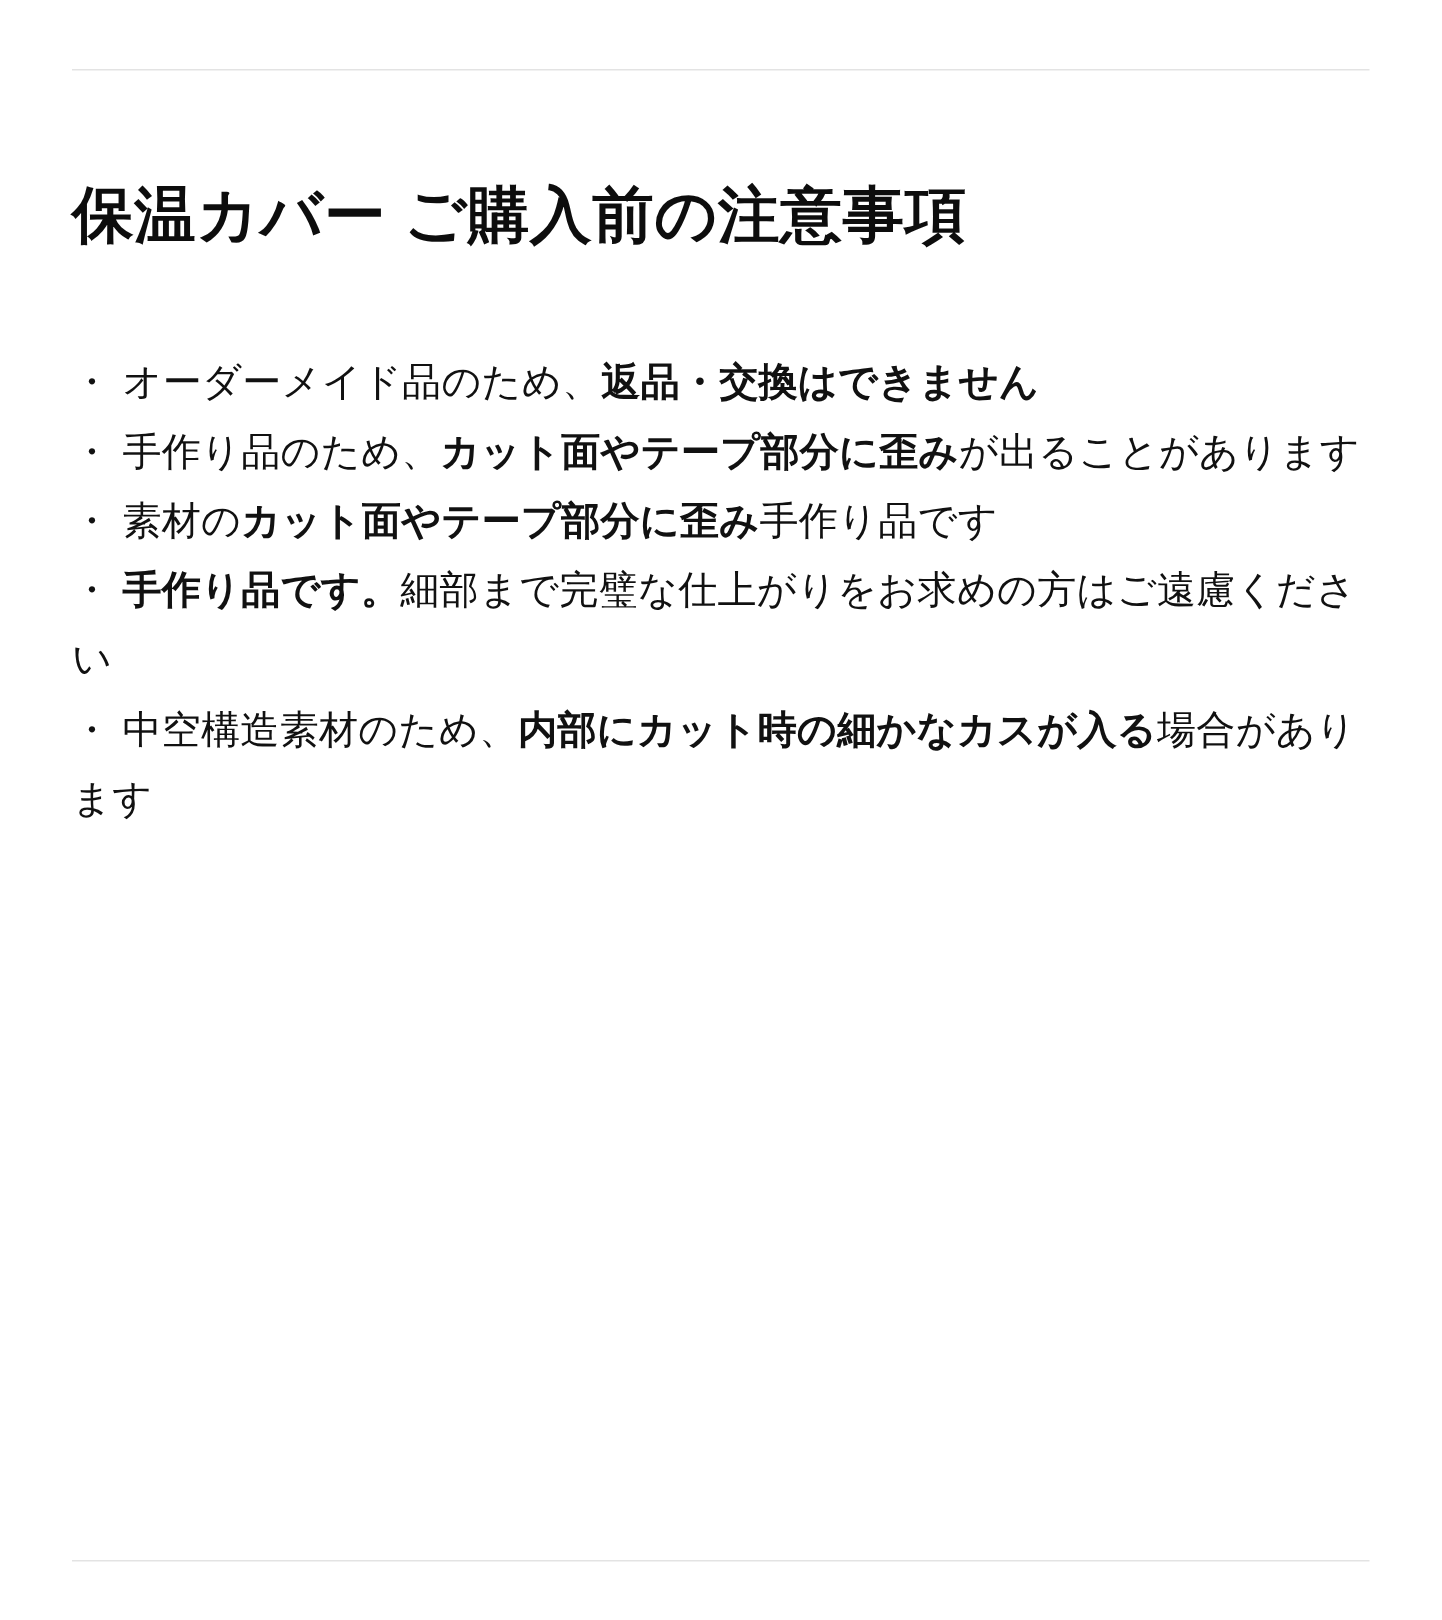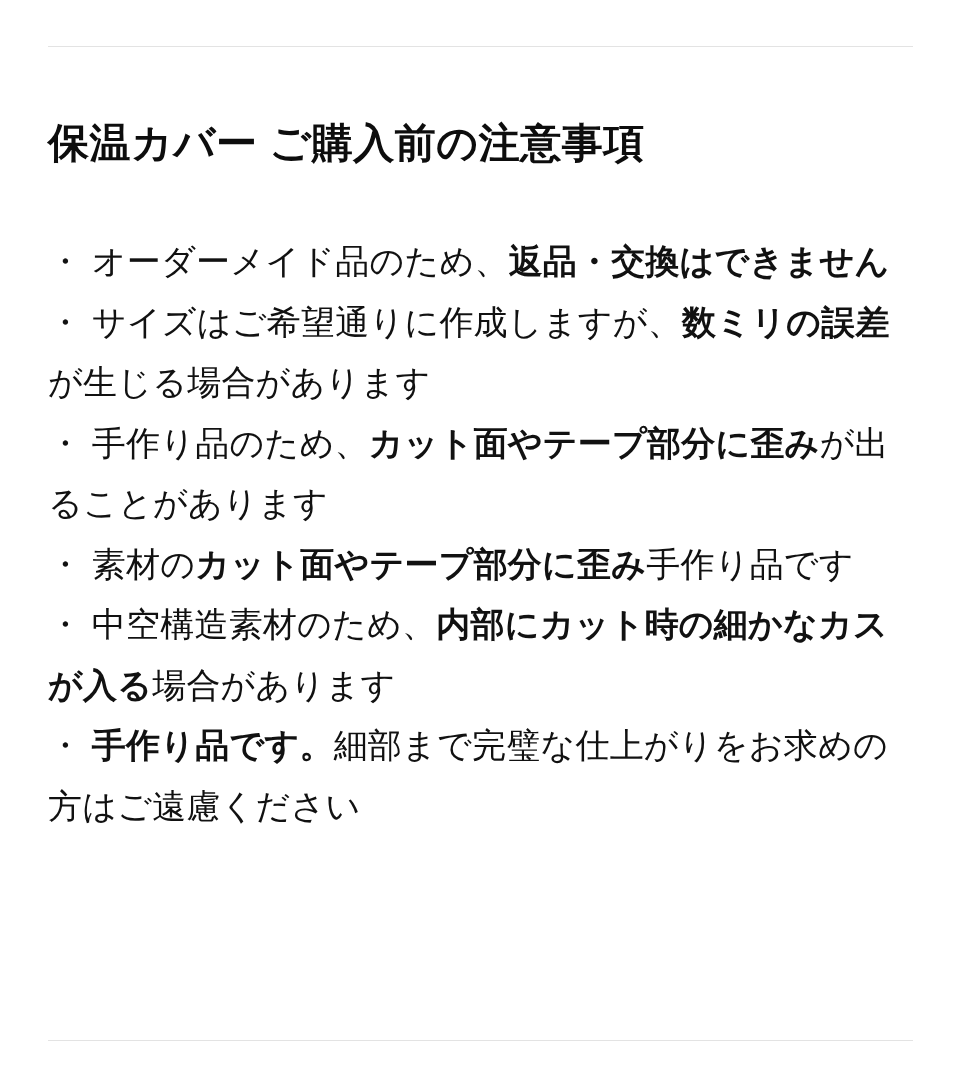--- a/index.html
+++ b/index.html
@@ -48,21 +48,21 @@
     color: #0d0d0d;
   }
 
   .notice-list {
     margin: 0;
     padding: 0;
     list-style: none;
     margin-top: 62px;
   }
   .notice-list li {
-    font-size: 34px;
+    font-size: 26px;
     line-height: 1.78;
     font-weight: 400;
     color: #111111;
     letter-spacing: 0.2px;
     text-indent: 0;
   }
   .notice-list li b {
     font-weight: 700;
   }
 </style>
@@ -70,23 +70,22 @@
 <body>
 
 <div class="page">
 
   <div class="rule rule-top"></div>
 
   <div class="content">
     <h1 class="title">保温カバー ご購入前の注意事項</h1>
     <ul class="notice-list">
         <li><span>・ オーダーメイド品のため、</span><b>返品・交換はできません</b></li>
-        <li><span>・ サイズはご希望通りに作成しますが、</span><b>数ミリの誤差</b><span>が生じる場合があります</span></li>
         <li><span>・ 手作り品のため、</span><b>カット面やテープ部分に歪み</b><span>が出ることがあります</span></li>
         <li><span>・ 素材の</span><b>カット面やテープ部分に歪み</b><span>手作り品です</span></li>
+        <li><span>・ </span><b>手作り品です。</b><span>細部まで完璧な仕上がりをお求めの方はご遠慮ください</span></li>
         <li><span>・ 中空構造素材のため、</span><b>内部にカット時の細かなカスが入る</b><span>場合があります</span></li>
-        <li><span>・ </span><b>手作り品です。</b><span>細部まで完璧な仕上がりをお求めの方はご遠慮ください</span></li>
       </ul>
   </div>
 
   <div class="rule rule-bottom"></div>
 
 </div>
 
 </body></html>

